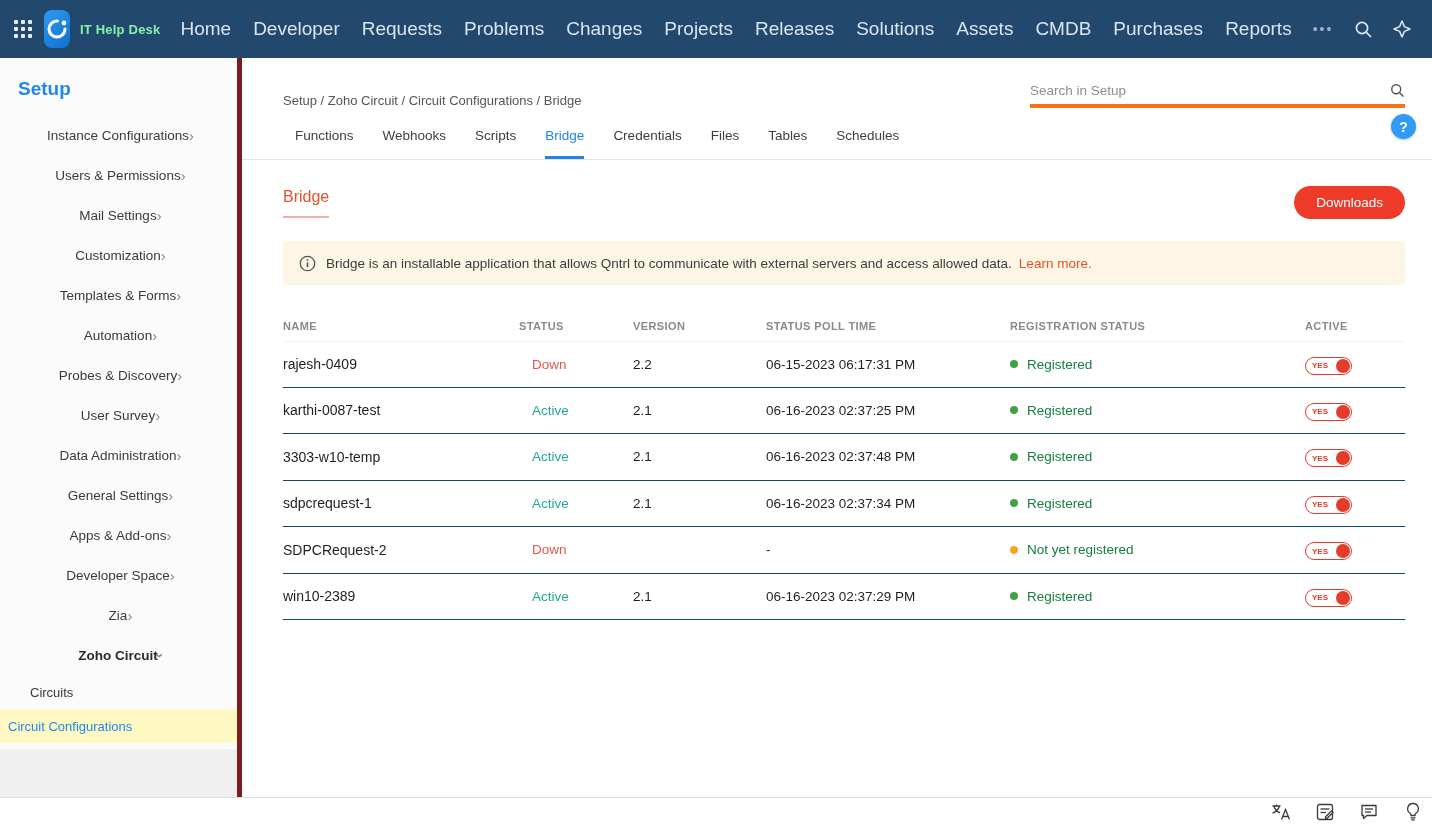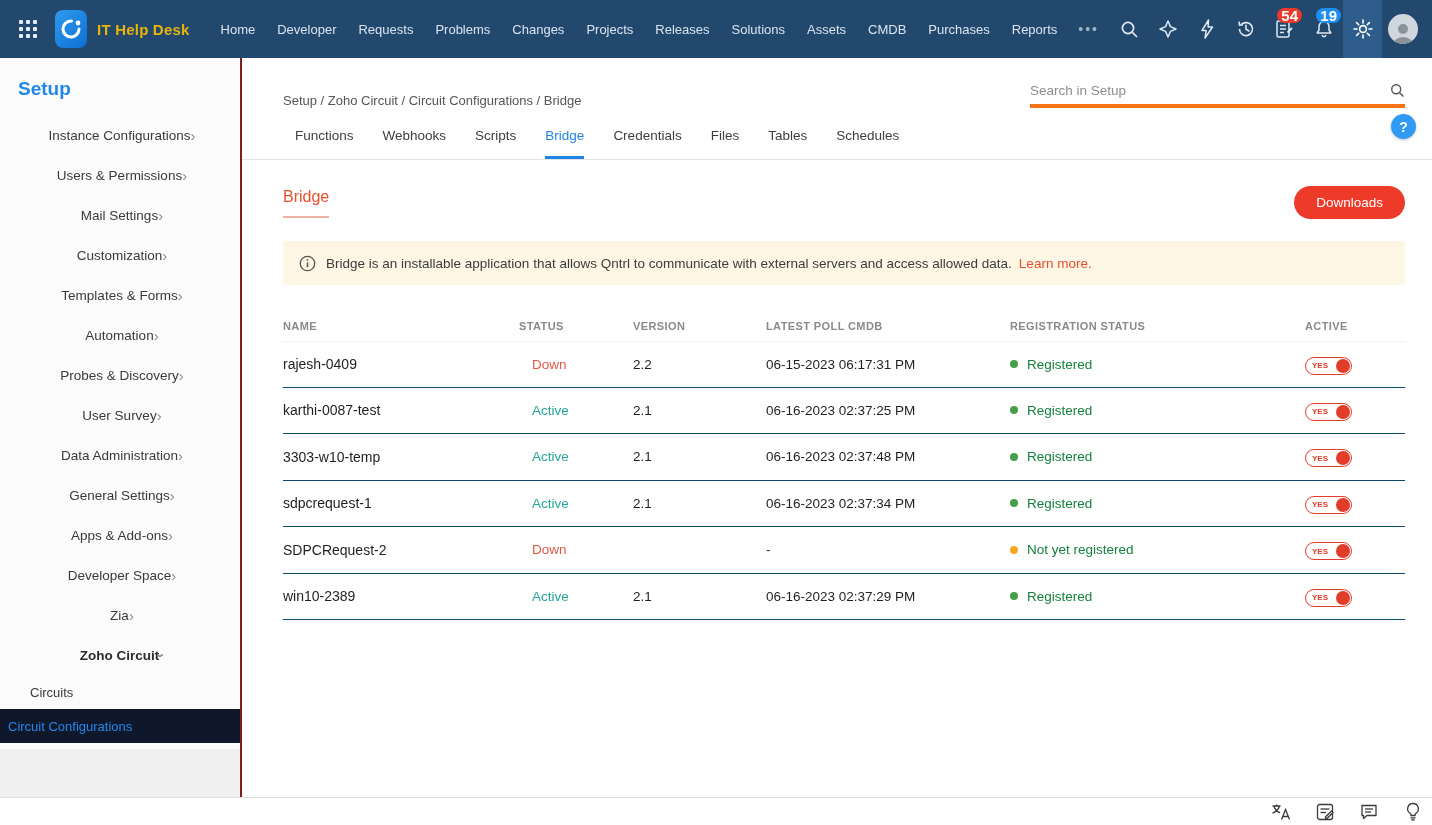--- a/index.html
+++ b/index.html
@@ -2,45 +2,45 @@
 <html><head>
 <meta charset="utf-8">
 <style>
   * { margin:0; padding:0; box-sizing:border-box; }
   html,body { width:1432px; height:825px; overflow:hidden; font-family:"Liberation Sans", sans-serif; background:#fff; }
 
   
   .topnav { height:58px; background:#23486d; display:flex; align-items:center; padding:0 10px 0 14px; color:#dfe8f2; position:relative; }
   .apps-btn { width:34px; height:34px; display:flex; align-items:center; justify-content:center; cursor:pointer; }
   .logo { width:38px; height:38px; border-radius:8px; background:linear-gradient(135deg,#2f9bf0,#0d6fd0); display:flex; align-items:center; justify-content:center; margin:0 10px 0 12px; }
-  .app-title { font-size:15px; font-weight:700; color:#eab308; letter-spacing:.2px; margin-right:20px; white-space:nowrap; }
+  .app-title { font-size:13px; font-weight:700; color:#86efac; letter-spacing:.2px; margin-right:9px; white-space:nowrap; }
   .nav-menu { display:flex; align-items:center; height:100%; }
-  .nav-item { font-size:13px; color:#d9e4ef; padding:0 11px; height:100%; display:flex; align-items:center; cursor:pointer; white-space:nowrap; }
+  .nav-item { font-size:19px; color:#d9e4ef; padding:0 11px; height:100%; display:flex; align-items:center; cursor:pointer; white-space:nowrap; }
   .nav-more { font-size:14px; color:#9fb3c8; padding:0 10px; letter-spacing:2px; cursor:pointer; }
   .nav-right { display:flex; align-items:center; margin-left:auto; height:100%; }
   .icon-btn { width:39px; height:58px; display:flex; align-items:center; justify-content:center; position:relative; cursor:pointer; }
   .icon-btn.active { background:#2e5d8c; }
   .badge { position:absolute; top:8px; right:2px; min-width:17px; height:15px; border-radius:8px; font-size:15px; font-weight:700; color:#fff; display:flex; align-items:center; justify-content:center; padding:0 4px; }
   .badge.red { background:#e83b2e; }
   .badge.blue { background:#1f8ef1; }
   .avatar { width:30px; height:30px; border-radius:50%; background:#cfd6dd; overflow:hidden; display:flex; align-items:flex-end; justify-content:center; margin:0 4px 0 6px; cursor:pointer; }
 
   
   .body-row { display:flex; height:739px; }
-  .sidebar { width:242px; background:#fbfbfc; border-right:2px solid #7f1d1d; display:flex; flex-direction:column; overflow:hidden; }
+  .sidebar { width:242px; background:#fbfbfc; border-right:5px solid #7f1d1d; display:flex; flex-direction:column; overflow:hidden; }
   .main { flex:1; position:relative; background:#fff; overflow:hidden; }
 
   
   .sb-title { font-size:19px; font-weight:700; color:#2287ea; padding:20px 18px 15px 18px; }
   .sb-item { height:40px; display:flex; align-items:center; justify-content:center; padding:0 14px 0 18px; font-size:13.5px; color:#3a3a3a; cursor:pointer; }
   .sb-item .chev { color:#8a8a8a; font-size:15px; transition:transform .1s; }
   .sb-item.expanded { font-weight:700; color:#2b2b2b; }
   .sb-item.expanded .chev { transform:rotate(90deg); }
   .sb-sub { height:34px; display:flex; align-items:center; padding-left:30px; font-size:13px; color:#3a3a3a; cursor:pointer; }
-  .sb-sub.selected { background:#0f172a; color:#2287ea;padding-left:8px; }
+  .sb-sub.selected { background:#fef9c3; color:#2287ea;padding-left:8px; }
   .sb-footer { margin-top:auto; height:48px; background:#f0f0f0; }
 
   
   .crumb-row { display:flex; align-items:flex-end; justify-content:space-between; padding:24px 27px 0 41px; }
   .breadcrumb { font-size:13px; color:#555; }
   .setup-search { width:375px; display:flex; align-items:center; border-bottom:4px solid #f97316; padding-bottom:6px; }
   .setup-search input { flex:1; border:none; outline:none; background:transparent; font-size:13.5px; color:#333; font-family:"Liberation Sans",sans-serif; }
   .setup-search input::placeholder { color:#8d8d8d; }
 
   .tabs-row { display:flex; padding:20px 12px 0 53px; border-bottom:1px solid #e4e4e4; }
@@ -293,21 +293,21 @@
         </svg>
         <span class="txt">Bridge is an installable application that allows Qntrl to communicate with external servers and access allowed data.</span>
         <span class="learn">Learn more.</span>
       </div>
 
       <div class="table">
         <div class="thead-row" id="table-head">
             <div class="th">NAME</div>
             <div class="th">STATUS</div>
             <div class="th">VERSION</div>
-            <div class="th">LATEST POLL CMDB</div>
+            <div class="th">STATUS POLL TIME</div>
             <div class="th">REGISTRATION STATUS</div>
             <div class="th">ACTIVE</div>
           </div>
         <div id="table-body">
             <div class="trow">
               <div class="td-name">rajesh-0409</div>
               <div class="td-status st-down">Down</div>
               <div class="td-ver">2.2</div>
               <div class="td-poll">06-15-2023 06:17:31 PM</div>
               <div class="td-reg">

